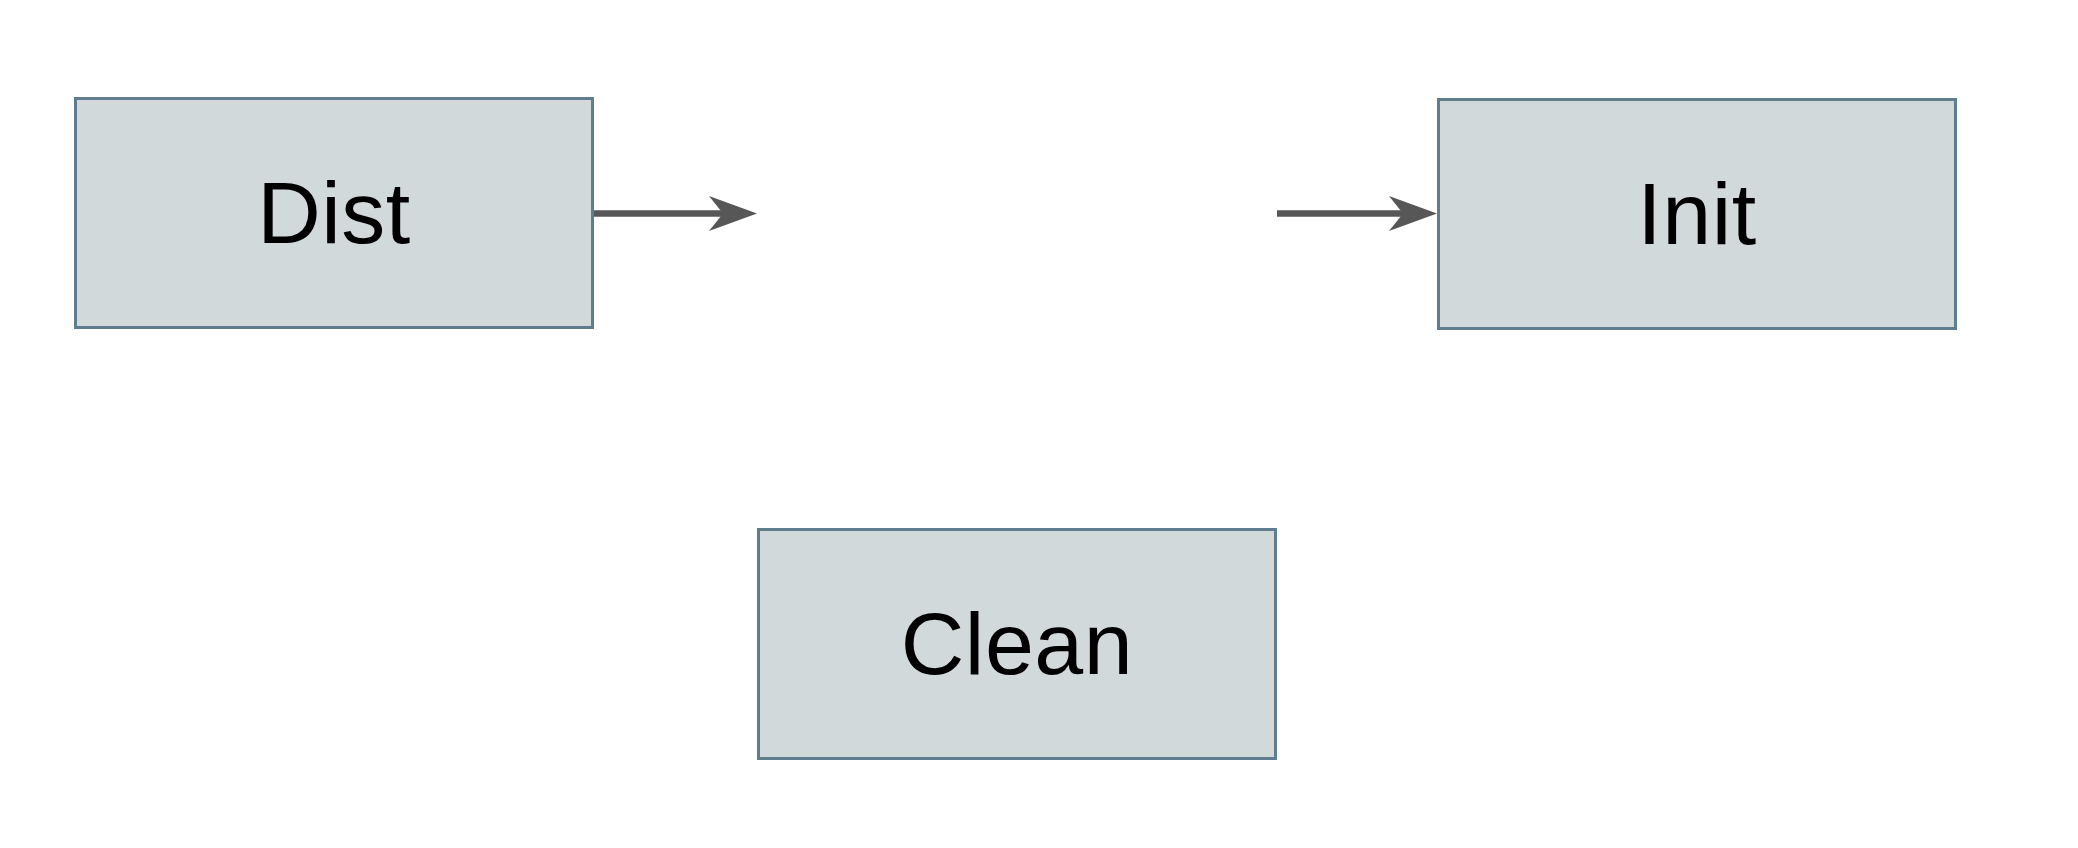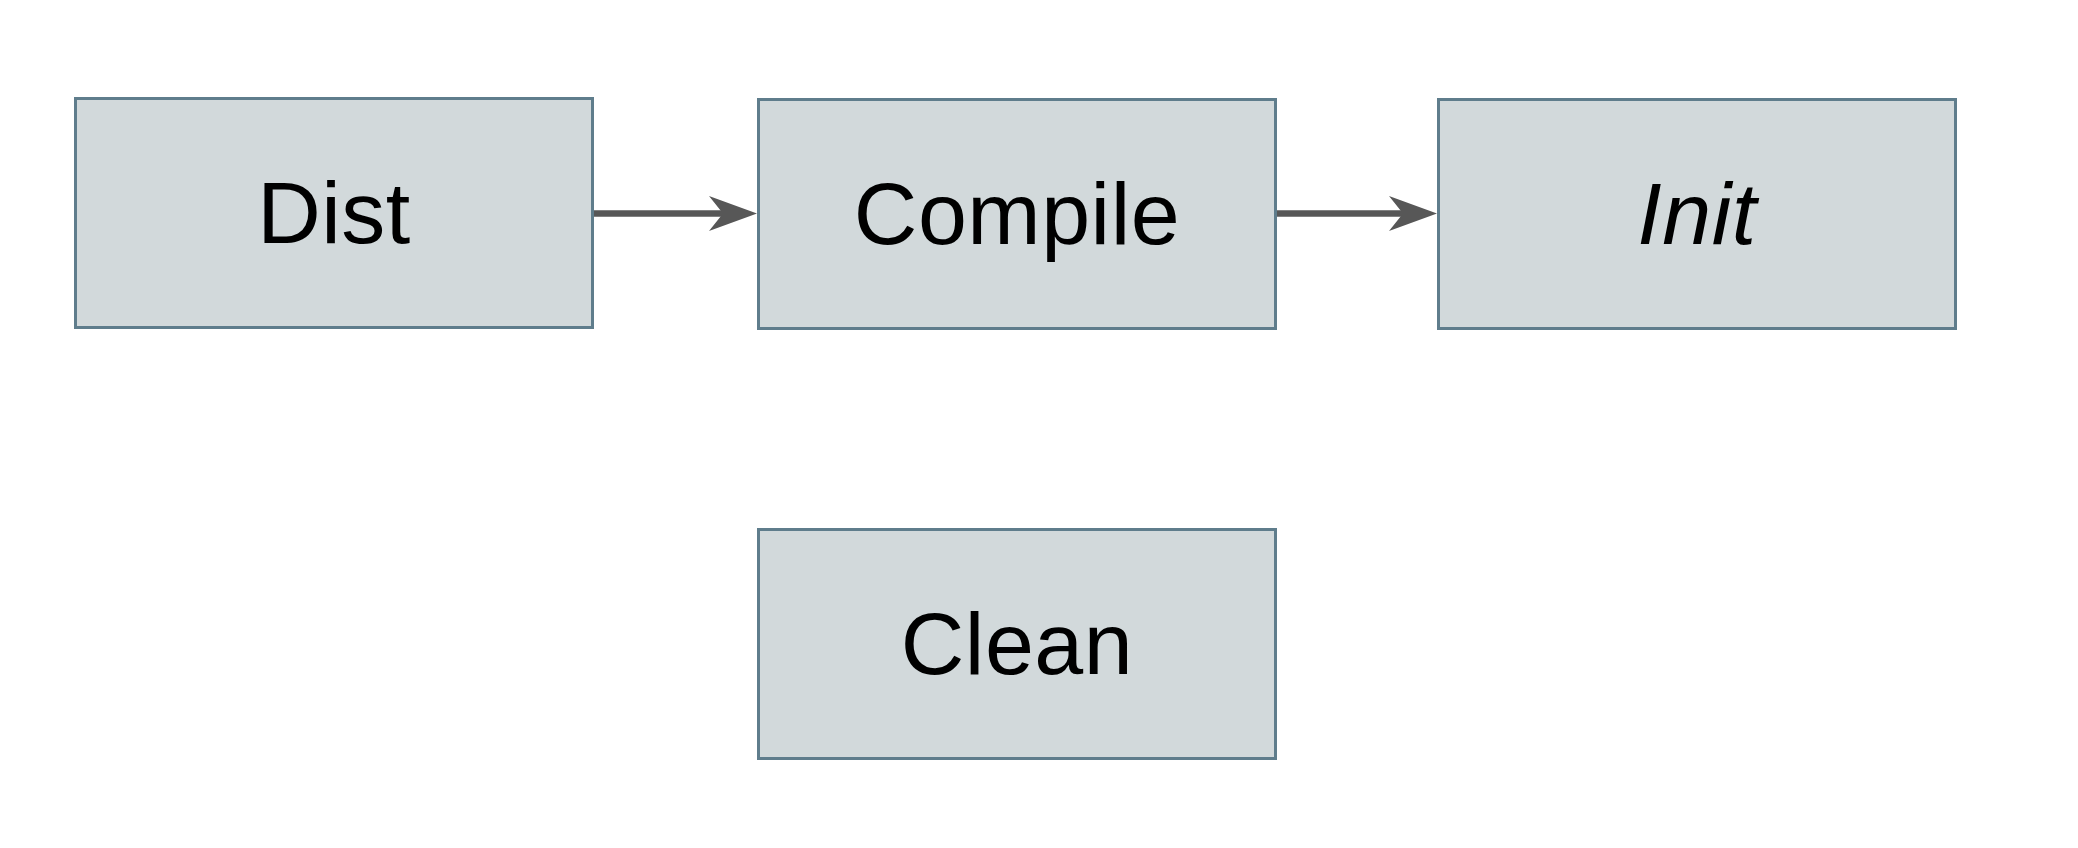--- a/index.html
+++ b/index.html
@@ -43,21 +43,21 @@
   }
   .node .label {
     color: var(--text, #000000);
     font-size: 88px;
     line-height: 1;
     letter-spacing: 0.5px;
     white-space: nowrap;
   }
   .node-dist    { left: 74px;   top: 97px;  }
   .node-compile { left: 757px;  top: 98px;  }
-  .node-init    { left: 1437px; top: 98px; font-style: italic;  }
+  .node-init    { left: 1437px; top: 98px;  }
   .node-clean   { left: 757px;  top: 528px; }
 </style>
 </head>
 <body>
 
 <div class="canvas">
 
   <svg class="edges-layer" viewBox="0 0 2078 848" xmlns="http://www.w3.org/2000/svg">
     <g class="edge">
       <line x1="594" y1="213.5" x2="725" y2="213.5"></line>
@@ -66,23 +66,20 @@
     <g class="edge">
       <line x1="1277" y1="213.5" x2="1405" y2="213.5"></line>
       <polygon points="1437,213.5 1389,196 1403,213.5 1389,231"></polygon>
     </g>
   </svg>
 
   <div class="node node-dist">
     <span class="label">Dist</span>
   </div>
 
-  <div class="node node-compile">
-    <span class="label">Compile</span>
-  </div>
 
   <div class="node node-init">
     <span class="label">Init</span>
   </div>
 
   <div class="node node-clean">
     <span class="label">Clean</span>
   </div>
 
 </div>

